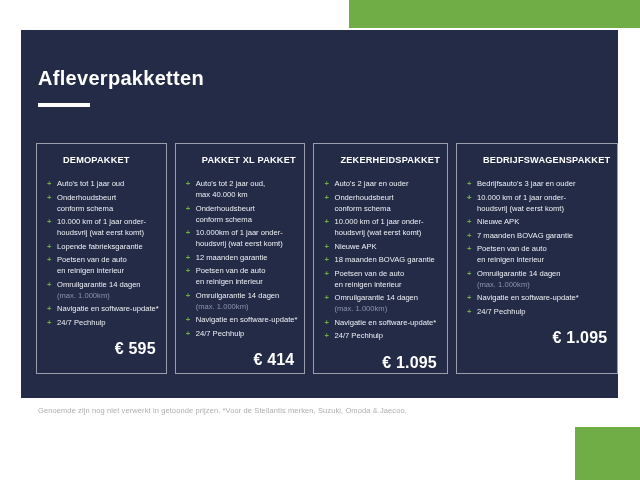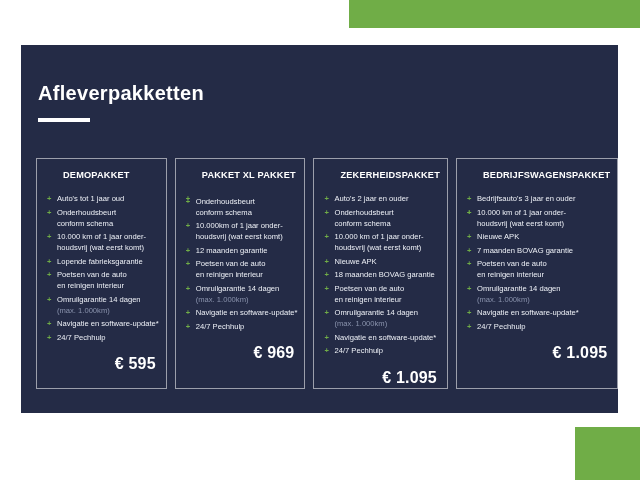--- a/index.html
+++ b/index.html
@@ -1,20 +1,20 @@
 <!DOCTYPE html>
 <html><head>
 <meta charset="utf-8">
 <style>
   html,body{margin:0;padding:0;background:#ffffff;}
   .stage{position:relative;width:640px;height:480px;background:#ffffff;overflow:hidden;
          font-family:"Liberation Sans","DejaVu Sans",sans-serif;}
   .green-top{position:absolute;left:349px;top:0;width:291px;height:28px;background:#70ad47;}
   .green-corner{position:absolute;left:575px;top:427px;width:65px;height:53px;background:#70ad47;}
-  .panel{position:absolute;left:21px;top:30px;width:597px;height:368px;background:#242b46;color:#ffffff;margin-top:15px;}
+  .panel{position:absolute;left:21px;top:30px;width:597px;height:368px;background:#242b46;color:#ffffff;}
   .page-title{margin:37px 0 0 17px;font-size:20px;font-weight:bold;letter-spacing:.3px;color:#ffffff;}
   .title-underline{margin:13px 0 0 17px;width:52px;height:4px;background:#ffffff;}
   .cards{position:absolute;left:15px;top:113px;width:571px;height:231px;display:flex;gap:8px;}
   .card{flex:1;box-sizing:border-box;height:231px;border:1px solid rgba(255,255,255,.55);
         padding:11px 7px 10px 10px;display:flex;flex-direction:column;background:#242b46;}
   .card-title{margin:0;font-size:9.2px;font-weight:bold;letter-spacing:.2px;white-space:nowrap;color:#ffffff;padding-left:16px;}
   .features{list-style:none;margin:13px 0 0 0;padding:0;}
   .feature{position:relative;padding-left:10px;margin-bottom:2.5px;font-size:7.6px;line-height:11px;color:#eef1f7;}
   .plus{position:absolute;left:0;top:0;color:#70ad47;font-weight:bold;}
   .ft{white-space:pre;}
@@ -46,33 +46,34 @@
 en reinigen interieur</span></li>
             <li class="feature"><span class="plus">+</span><span class="ft">Omruilgarantie 14 dagen</span><span class="note">(max. 1.000km)</span></li>
             <li class="feature"><span class="plus">+</span><span class="ft">Navigatie en software-update*</span></li>
             <li class="feature"><span class="plus">+</span><span class="ft">24/7 Pechhulp</span></li>
           </ul>
           <div class="price">€ 595</div>
         </section>
         <section class="card">
           <h2 class="card-title">PAKKET XL PAKKET</h2>
           <ul class="features">
-            <li class="feature"><span class="plus">+</span></li>
+            <li class="feature"><span class="plus">+</span><span class="ft">Auto's tot 2 jaar oud,
+max 40.000 km</span></li>
             <li class="feature"><span class="plus">+</span><span class="ft">Onderhoudsbeurt
 conform schema</span></li>
             <li class="feature"><span class="plus">+</span><span class="ft">10.000km of 1 jaar onder-
 houdsvrij (wat eerst komt)</span></li>
             <li class="feature"><span class="plus">+</span><span class="ft">12 maanden garantie</span></li>
             <li class="feature"><span class="plus">+</span><span class="ft">Poetsen van de auto
 en reinigen interieur</span></li>
             <li class="feature"><span class="plus">+</span><span class="ft">Omruilgarantie 14 dagen</span><span class="note">(max. 1.000km)</span></li>
             <li class="feature"><span class="plus">+</span><span class="ft">Navigatie en software-update*</span></li>
             <li class="feature"><span class="plus">+</span><span class="ft">24/7 Pechhulp</span></li>
           </ul>
-          <div class="price">€ 969</div>
+          <div class="price">€ 414</div>
         </section>
         <section class="card">
           <h2 class="card-title">ZEKERHEIDSPAKKET</h2>
           <ul class="features">
             <li class="feature"><span class="plus">+</span><span class="ft">Auto's 2 jaar en ouder</span></li>
             <li class="feature"><span class="plus">+</span><span class="ft">Onderhoudsbeurt
 conform schema</span></li>
             <li class="feature"><span class="plus">+</span><span class="ft">10.000 km of 1 jaar onder-
 houdsvrij (wat eerst komt)</span></li>
             <li class="feature"><span class="plus">+</span><span class="ft">Nieuwe APK</span></li>
@@ -98,13 +99,14 @@
 en reinigen interieur</span></li>
             <li class="feature"><span class="plus">+</span><span class="ft">Omruilgarantie 14 dagen</span><span class="note">(max. 1.000km)</span></li>
             <li class="feature"><span class="plus">+</span><span class="ft">Navigatie en software-update*</span></li>
             <li class="feature"><span class="plus">+</span><span class="ft">24/7 Pechhulp</span></li>
           </ul>
           <div class="price">€ 1.095</div>
         </section>
       </div>
   </div>
 
+  <div class="footnote">Genoemde zijn nog niet verwerkt in getoonde prijzen. *Voor de Stellantis merken, Suzuki, Omoda &amp; Jaecoo.</div>
 </div>
 
 </body></html>

